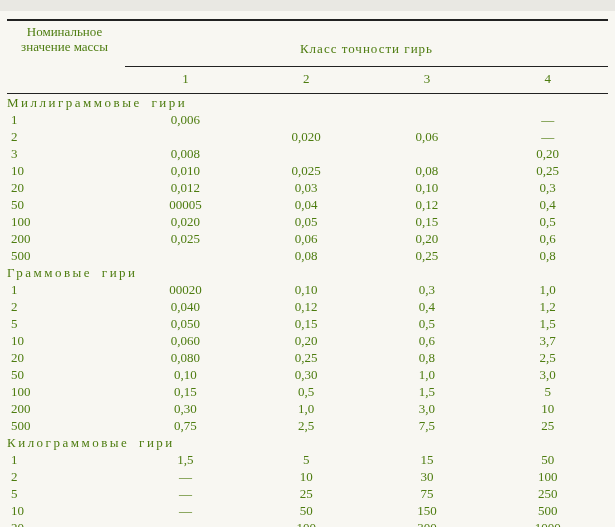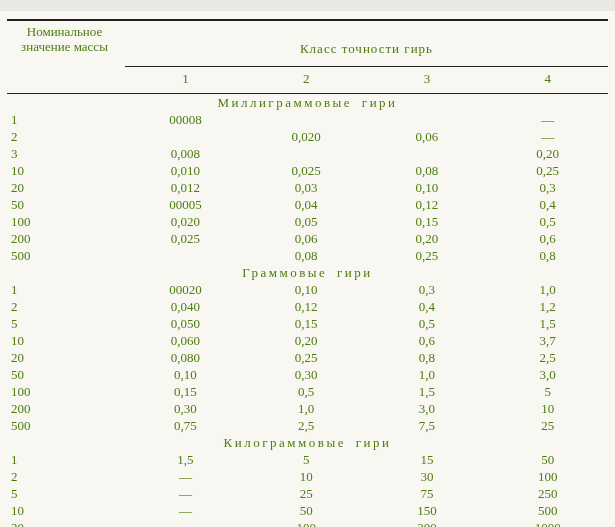--- a/index.html
+++ b/index.html
@@ -46,21 +46,21 @@
   }
   td {
     font-size: 13px;
     height: 17px;
     line-height: 17px;
     padding: 0;
     white-space: nowrap;
     overflow: hidden;
   }
   td.section-title {
-    text-align: center;
+    text-align: left;
     letter-spacing: 2.5px;
     word-spacing: 4px;
   }
   td.mass-cell {
     text-align: left;
     padding-left: 4px;
   }
   td.val-cell { text-align: center; }
 </style>
 </head>
@@ -86,21 +86,21 @@
         <th>3</th>
         <th>4</th>
       </tr>
     </thead>
     <tbody id="table-body">
         <tr>
           <td colspan="5" class="section-title">Миллиграммовые гири</td>
         </tr>
         <tr>
           <td class="mass-cell">1</td>
-          <td class="val-cell">00008</td>
+          <td class="val-cell">0,006</td>
           <td class="val-cell"></td>
           <td class="val-cell"></td>
           <td class="val-cell">—</td>
         </tr>
         <tr>
           <td class="mass-cell">2</td>
           <td class="val-cell"></td>
           <td class="val-cell">0,020</td>
           <td class="val-cell">0,06</td>
           <td class="val-cell">—</td>

